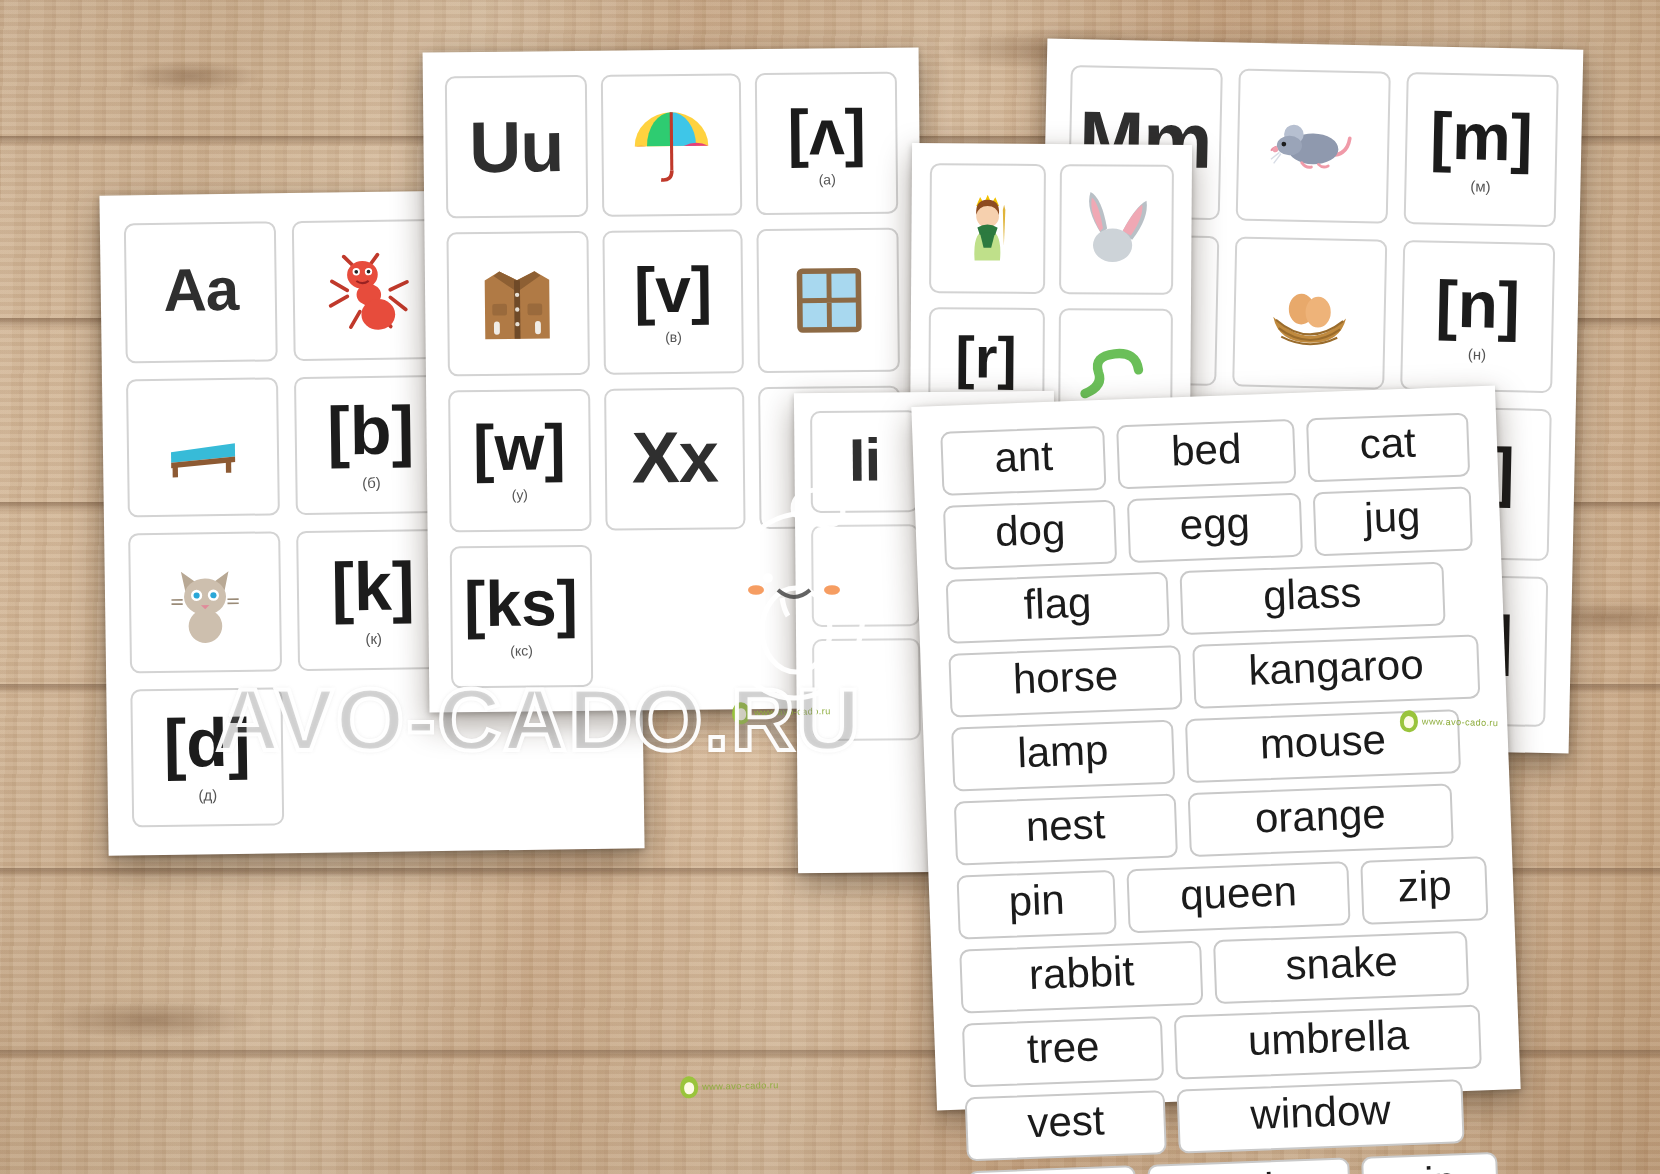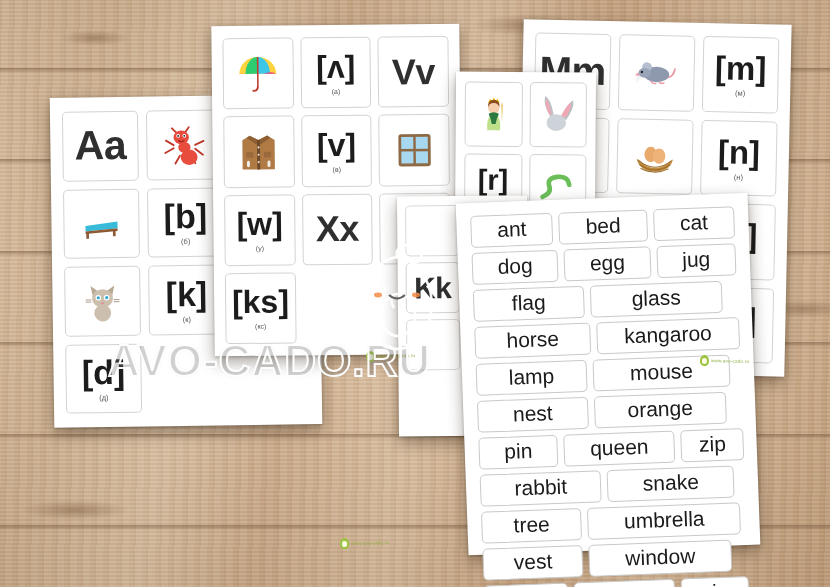--- a/index.html
+++ b/index.html
@@ -115,21 +115,21 @@
     line-height: 1;
   }
 
   
   #sheet-abcd {
     left: 52px; top: 96px; width: 268px; height: 330px;
     transform: rotate(-0.8deg);
     padding: 14px 12px;
   }
   #sheet-abcd .grid { grid-template-columns: repeat(3, 1fr); grid-template-rows: repeat(4, 1fr); gap: 8px; }
-  #sheet-abcd .letter { font-size: 41px; }
+  #sheet-abcd .letter { font-size: 30px; }
   #sheet-abcd .ipa { font-size: 34px; }
   #sheet-abcd .ru { font-size: 7.5px; }
 
   
   #sheet-uv {
     left: 213px; top: 25px; width: 248px; height: 330px;
     transform: rotate(-0.6deg);
     padding: 12px 11px;
   }
   #sheet-uv .grid { grid-template-columns: repeat(3, 1fr); grid-template-rows: repeat(4, 1fr); gap: 7px; }
@@ -346,38 +346,38 @@
       <div class="cell">
         <span class="ipa">[d]</span>
         <span class="ru">(д)</span>
       </div>
     </div>
   </div>
 
   <div class="sheet" id="sheet-uv">
     <div class="grid">
       <div class="cell">
+        <span class="letter">Uu</span>
+      </div>
+      <div class="cell">
         <svg viewBox="0 0 60 60" width="46" height="46" aria-hidden="true">
           <path d="M6 30 A24 22 0 0 1 54 30 Z" fill="#ffd23f"></path>
           <path d="M14 30 A16 22 0 0 1 30 8 L30 30 Z" fill="#2ecc71"></path>
           <path d="M30 8 A16 22 0 0 1 46 30 L30 30 Z" fill="#3ec6e8"></path>
           <path d="M38 30 A20 22 0 0 1 54 30 Z" fill="#e8407a"></path>
           <path d="M6 30 A20 22 0 0 1 14 30 Z" fill="#f5862b"></path>
           <path d="M30 8 v38" stroke="#c0392b" stroke-width="2" fill="none"></path>
           <path d="M30 46 q0 7 -7 6" stroke="#c0392b" stroke-width="2.4" fill="none"></path>
         </svg>
       </div>
       <div class="cell">
         <span class="ipa">[ʌ]</span>
         <span class="ru">(а)</span>
       </div>
 
-      <div class="cell">
-        <span class="letter">Vv</span>
-      </div>
       <div class="cell">
         <svg viewBox="0 0 60 60" width="44" height="48" aria-hidden="true">
           <path d="M18 8 L30 14 L42 8 L52 14 L52 54 L8 54 L8 14 Z" fill="#b07a45"></path>
           <path d="M18 8 L30 14 L42 8 L46 11 L30 22 L14 11 Z" fill="#8d5f33"></path>
           <rect x="28" y="14" width="4" height="40" fill="#6f4a28"></rect>
           <rect x="13" y="30" width="10" height="8" rx="1.5" fill="#9a6a3c"></rect>
           <rect x="37" y="30" width="10" height="8" rx="1.5" fill="#9a6a3c"></rect>
           <rect x="14" y="42" width="4" height="9" rx="2" fill="#f0ece6"></rect>
           <rect x="42" y="42" width="4" height="9" rx="2" fill="#f0ece6"></rect>
           <circle cx="30" cy="24" r="1.5" fill="#e6dfd4"></circle>
@@ -538,20 +538,23 @@
       </div>
       <div class="cell">
         <span class="ipa">[t]</span>
         <span class="ru">(т)</span>
       </div>
     </div>
   </div>
 
   <div class="sheet" id="sheet-hidden">
     <div class="grid">
+      <div class="cell">
+        <span class="letter">Ii</span>
+      </div>
       <div class="cell blank"></div>
       <div class="cell blank"></div>
       <div class="cell">
         <span class="letter">Kk</span>
       </div>
       <div class="cell blank"></div>
       <div class="cell blank"></div>
     </div>
   </div>
 

